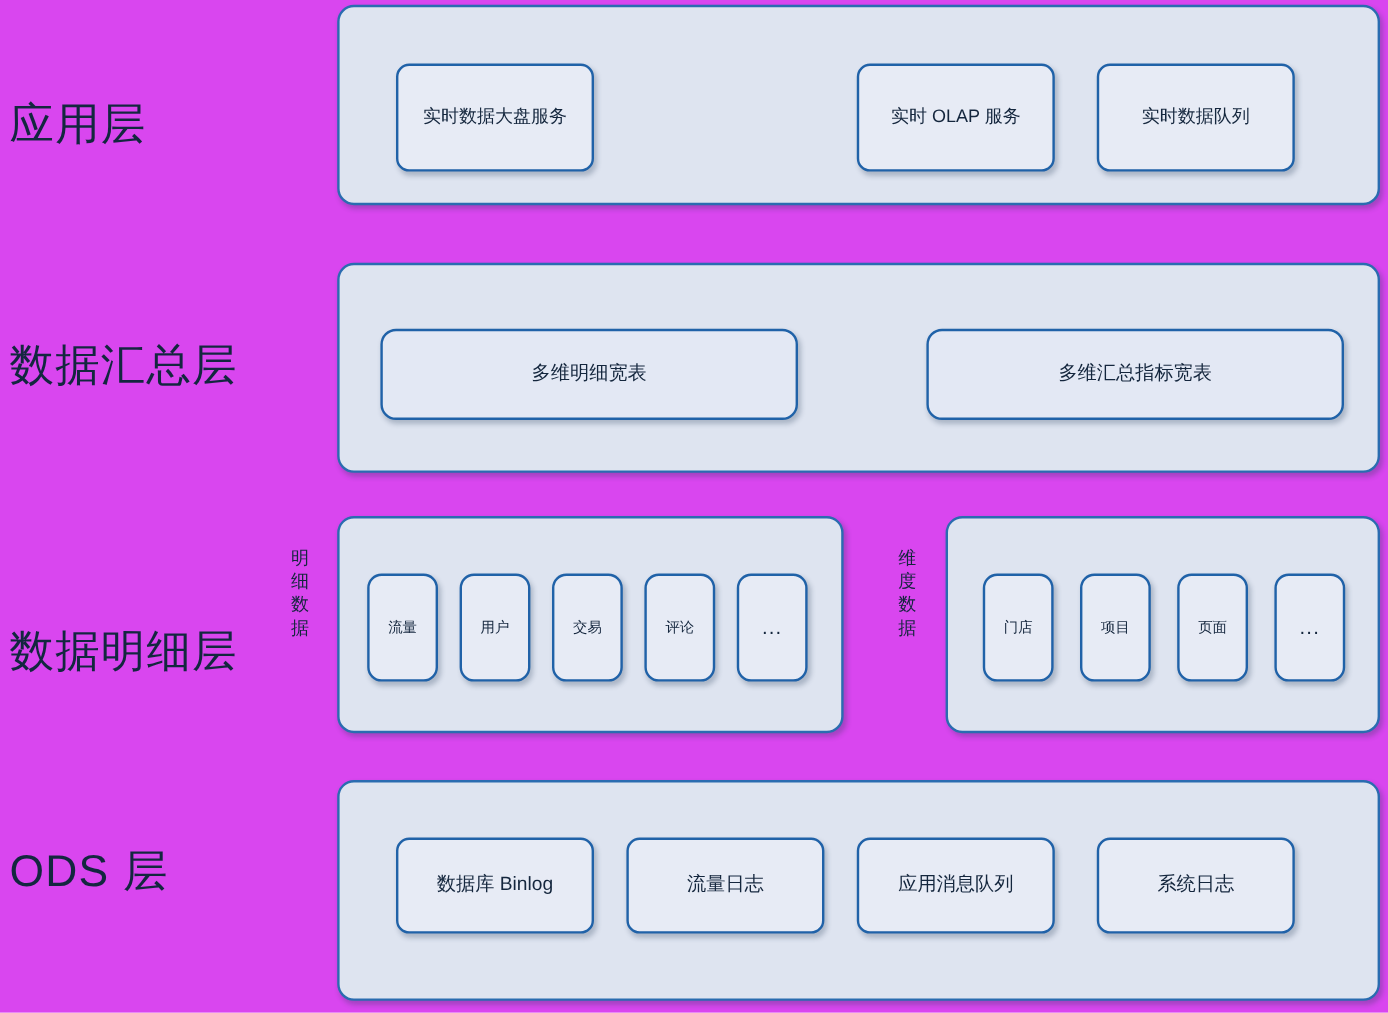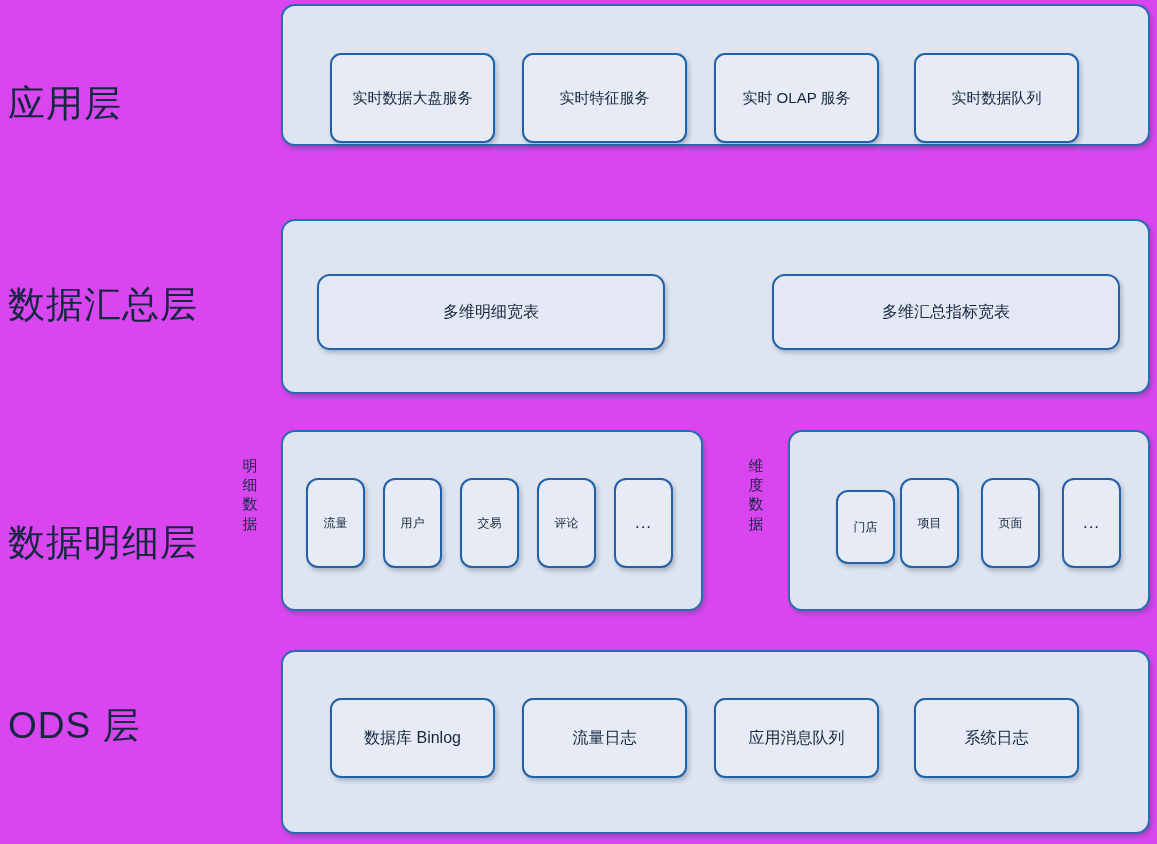--- a/index.html
+++ b/index.html
@@ -90,25 +90,24 @@
     display: block;
   }
 </style>
 </head>
 <body>
 
 <div id="diagram">
 
   <div class="layer-label" style="top:84px;">应用层</div>
 
-  <div class="layer-box" style="left:281px; top:4px; width:869px; height:142px;text-decoration:underline;">
+  <div class="layer-box" style="left:281px; top:4px; width:869px; height:167px;text-decoration:underline;">
 
     <div class="node" style="left:47px; top:47px; width:165px; height:90px;">实时数据大盘服务</div>
 
-    <div class="node" style="left:239px; top:47px; width:165px; height:90px;">实时特征服务</div>
 
     <div class="node" style="left:431px; top:47px; width:165px; height:90px;">实时 OLAP 服务</div>
 
     <div class="node" style="left:631px; top:47px; width:165px; height:90px;">实时数据队列</div>
   </div>
 
   <div class="layer-label" style="top:285px;">数据汇总层</div>
 
   <div class="layer-box" style="left:281px; top:219px; width:869px; height:175px;">
 
@@ -141,21 +140,21 @@
 
   <div class="v-caption" style="left:746px; top:456px;">
     <span>维</span>
     <span>度</span>
     <span>数</span>
     <span>据</span>
   </div>
 
   <div class="layer-box" style="left:788px; top:430px; width:362px; height:181px;">
 
-    <div class="node small" style="left:46px; top:46px; width:59px; height:74px;margin-top:12px;">门店</div>
+    <div class="node small" style="left:29px; top:46px; width:59px; height:90px;">门店</div>
 
     <div class="node small" style="left:110px; top:46px; width:59px; height:90px;">项目</div>
 
     <div class="node small" style="left:191px; top:46px; width:59px; height:90px;">页面</div>
 
     <div class="node small dots" style="left:272px; top:46px; width:59px; height:90px;">...</div>
   </div>
 
   <div class="layer-label" style="top:706px;">ODS 层</div>
 

